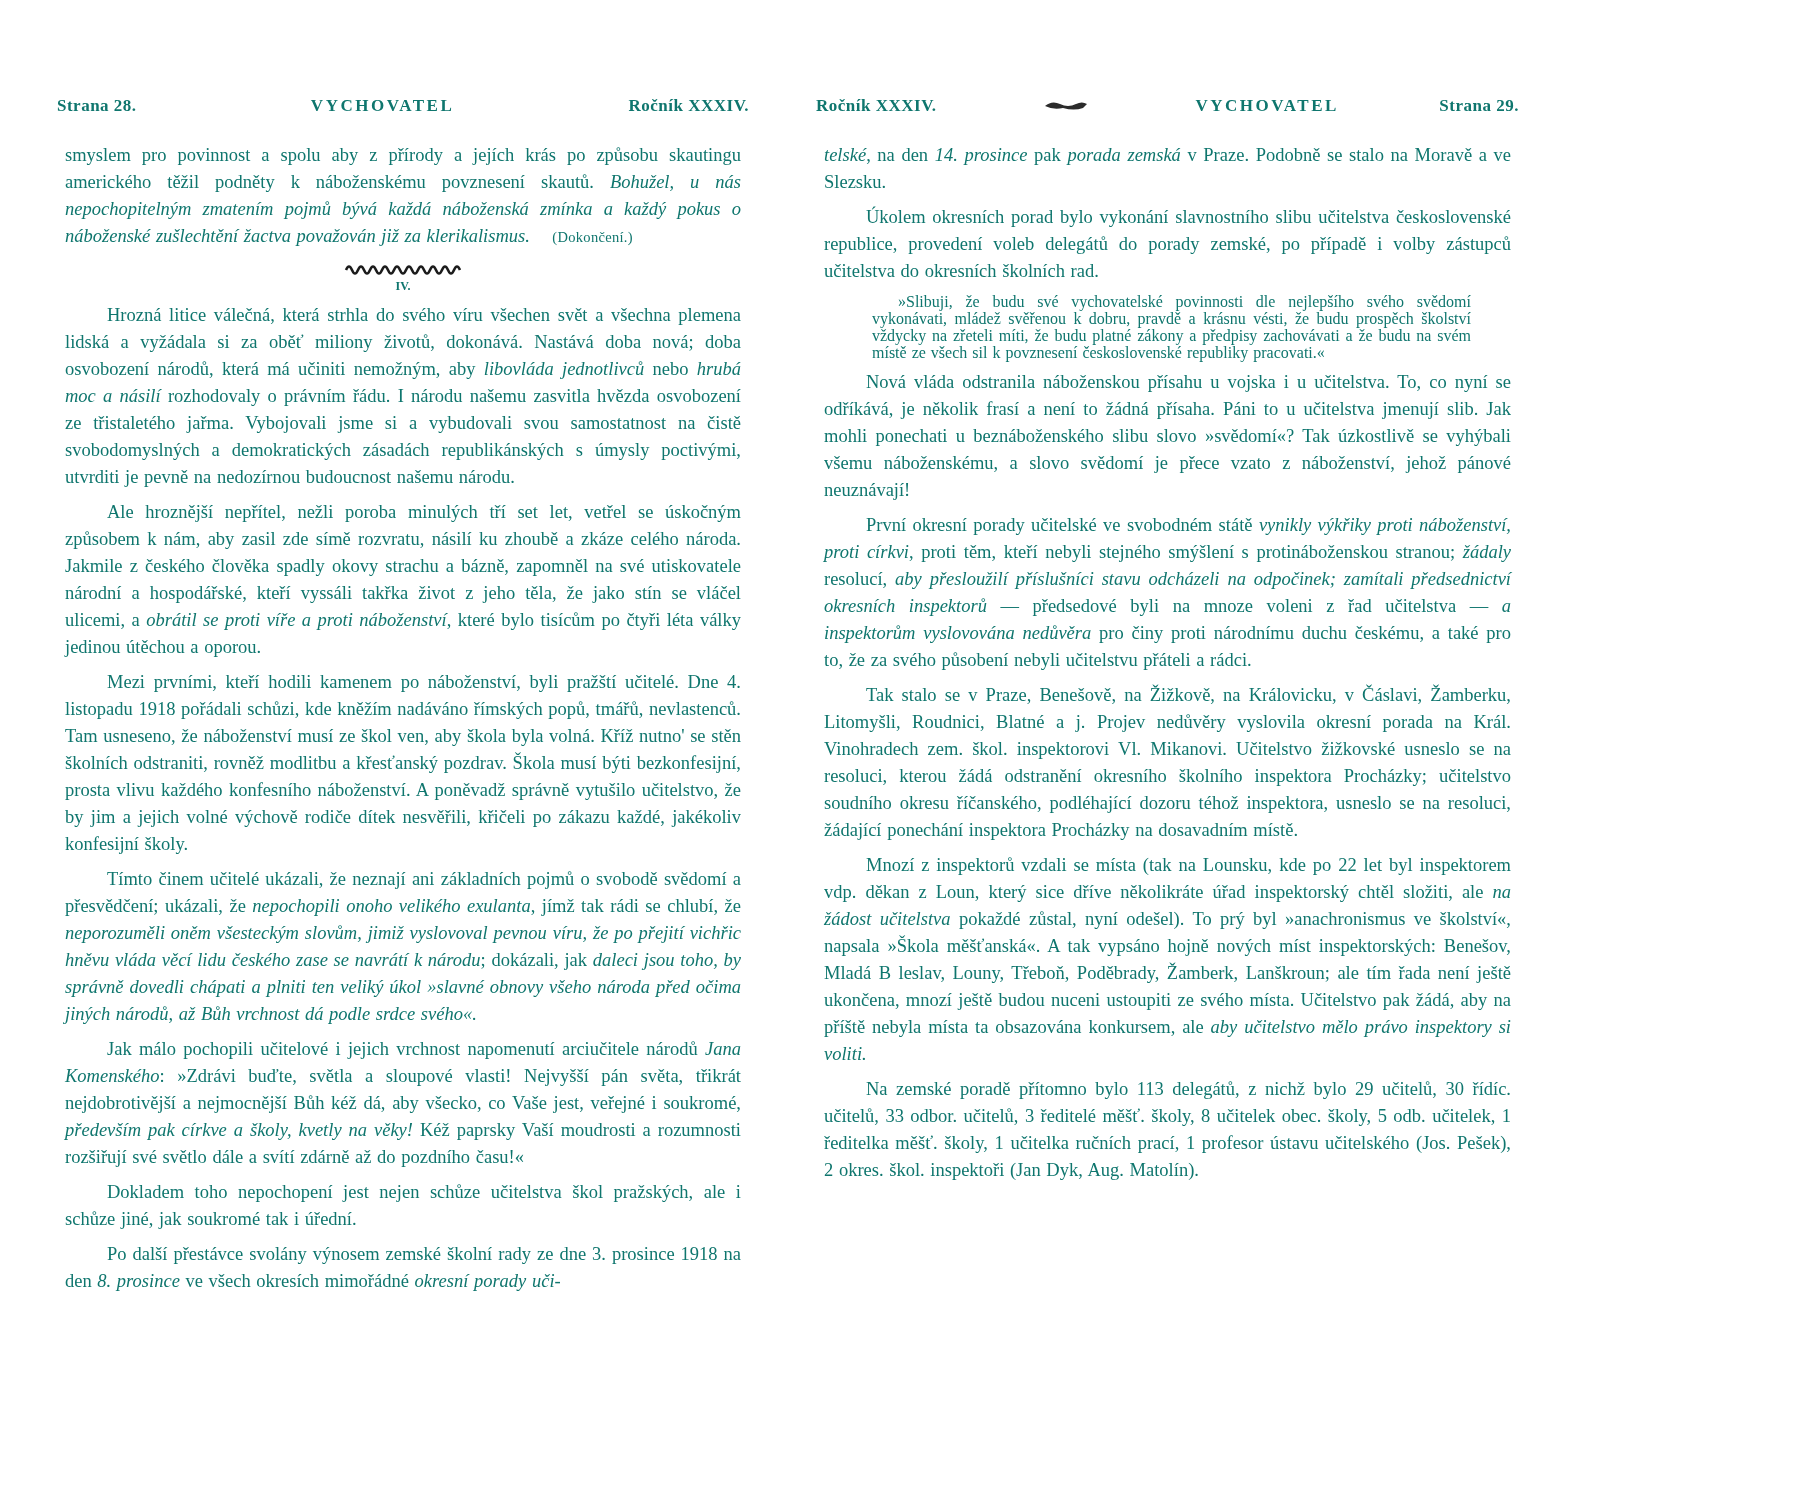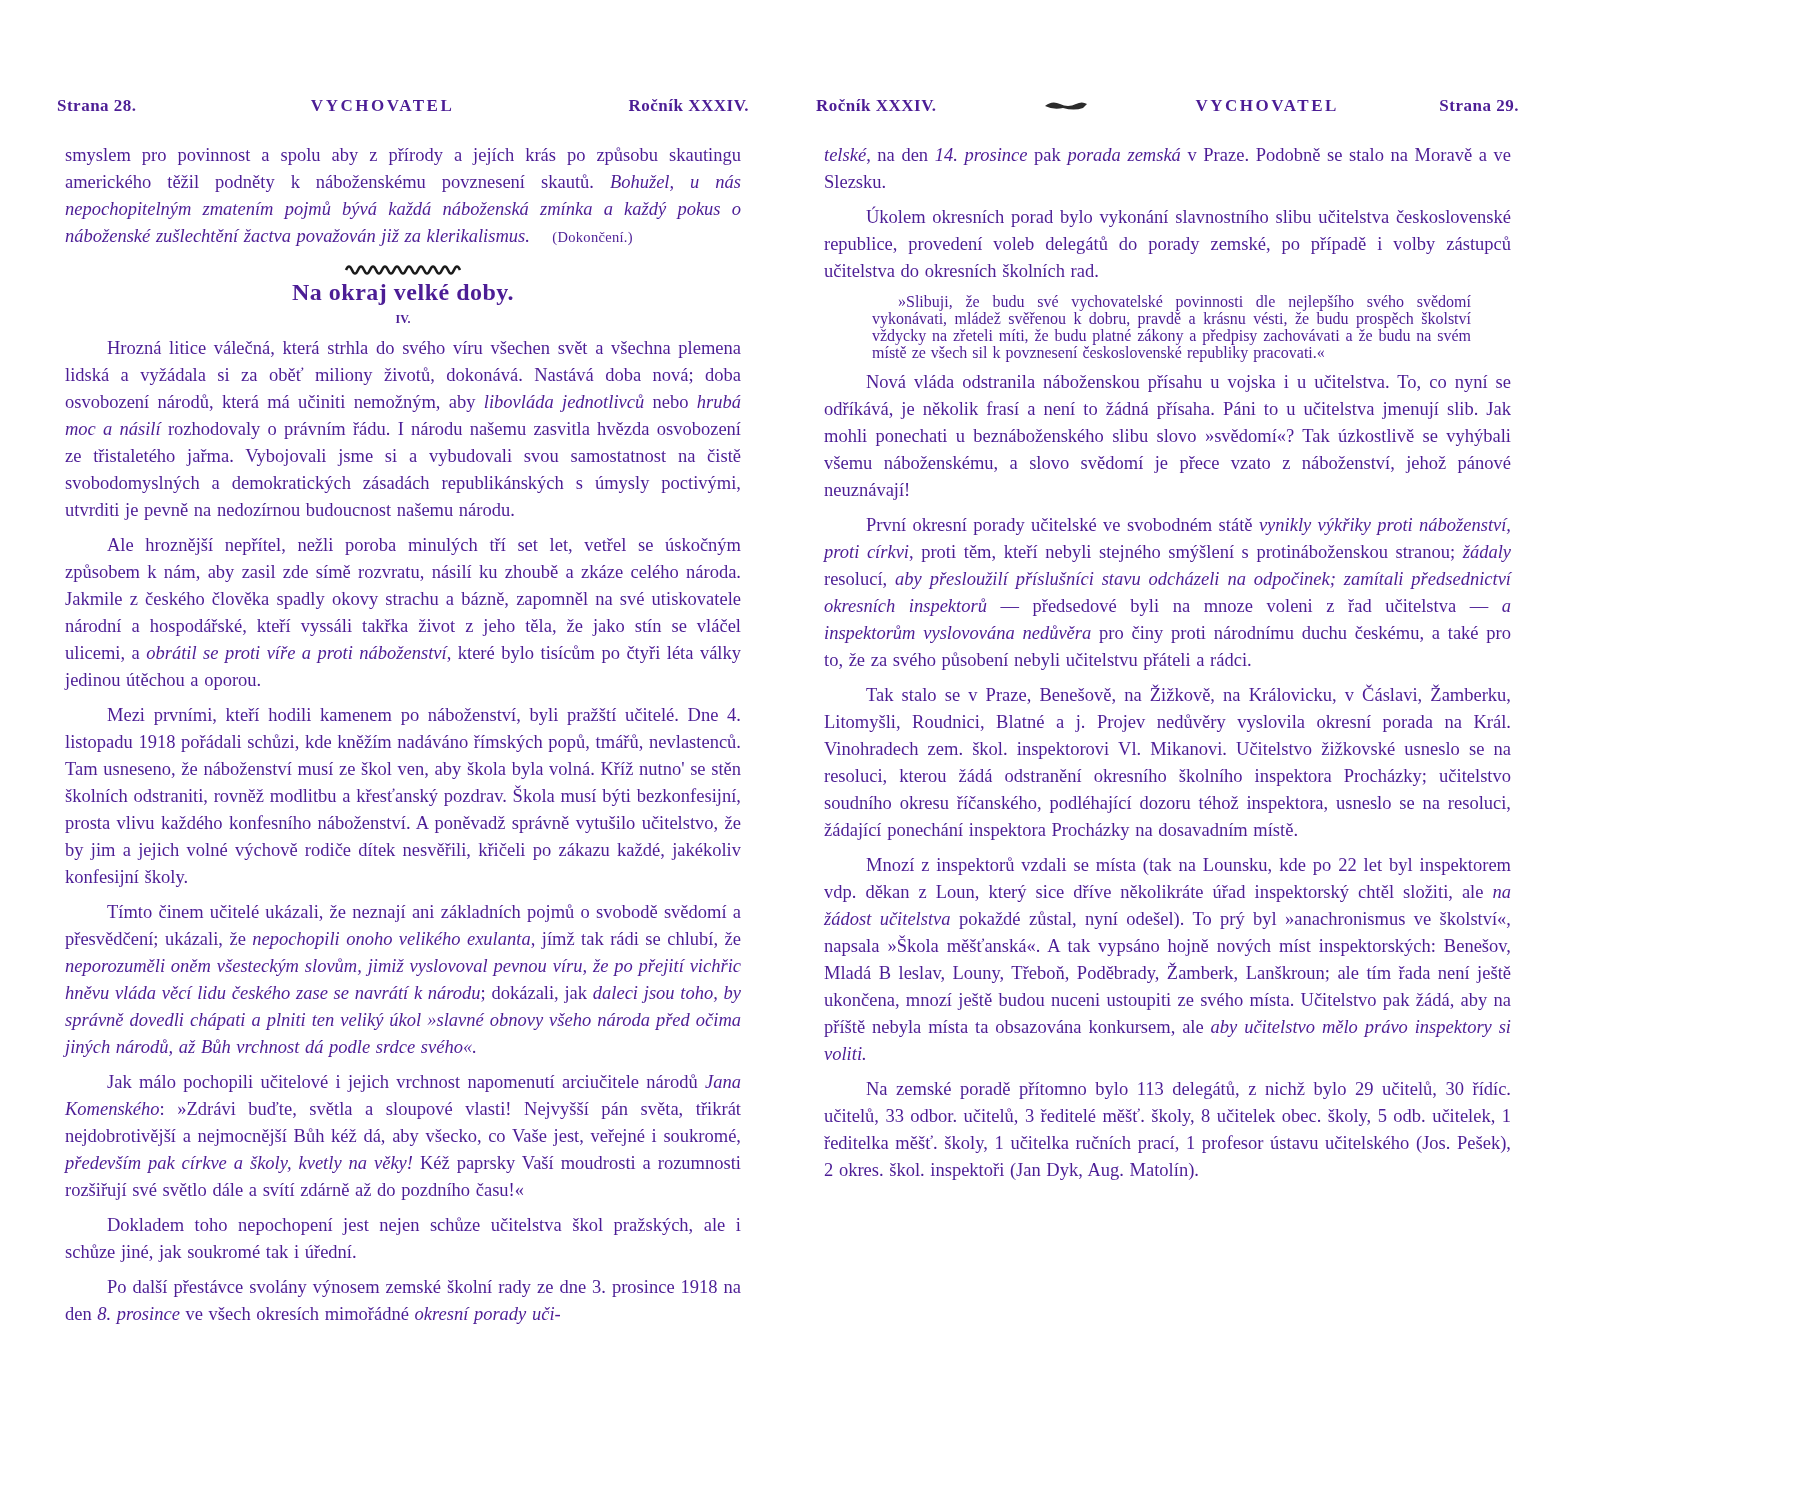--- a/index.html
+++ b/index.html
@@ -3,21 +3,21 @@
 <meta charset="utf-8">
 <style>
   * { box-sizing: border-box; }
   html, body { margin: 0; padding: 0; background: #ffffff; }
   .spread {
     position: relative;
     width: 1810px;
     height: 1500px;
     background: #ffffff;
     font-family: "Liberation Serif", "DejaVu Serif", serif;
-    color: #4c1d95;
+    color: #0f766e;
     overflow: hidden;
   }
   .page { position: absolute; top: 96px; }
   .page-left  { left: 57px;  width: 692px; }
   .page-right { left: 816px; width: 703px; }
 
   .running-head {
     display: flex;
     justify-content: space-between;
     align-items: baseline;
@@ -86,21 +86,20 @@
 
     <div class="body-text">
       <p>smyslem pro povinnost a spolu aby z přírody a jejích krás po způsobu skautingu amerického těžil podněty k náboženskému povznesení skautů. <i>Bohužel, u nás nepochopitelným zmatením pojmů bývá každá náboženská zmínka a každý pokus o náboženské zušlechtění žactva považován již za klerikalismus.</i> &nbsp;&nbsp;&nbsp;<span class="fin">(Dokončení.)</span></p>
 
       <div class="ornament">
         <svg width="118" height="14" viewBox="0 0 118 14" aria-hidden="true">
           <path d="M2 9 Q5 2 8 9 T14 9 T20 9 T26 9 T32 9 T38 9 T44 9 T50 9 T56 9 T62 9 T68 9 T74 9 T80 9 T86 9 T92 9 T98 9 T104 9 T110 9 T116 9" fill="none" stroke="#1c1c1c" stroke-width="2.6"></path>
         </svg>
       </div>
 
-      <h2 class="article-title">Na okraj velké doby.</h2>
       <div class="section-number">IV.</div>
 
       <p class="indent">Hrozná litice válečná, která strhla do svého víru všechen svět a všechna plemena lidská a vyžádala si za oběť miliony životů, dokonává. Nastává doba nová; doba osvobození národů, která má učiniti nemožným, aby <i>libovláda jednotlivců</i> nebo <i>hrubá moc a násilí</i> rozhodovaly o právním řádu. I národu našemu zasvitla hvězda osvobození ze třistaletého jařma. Vybojovali jsme si a vybudovali svou samostatnost na čistě svobodomyslných a demokratických zásadách republikánských s úmysly poctivými, utvrditi je pevně na nedozírnou budoucnost našemu národu.</p>
       <p class="indent">Ale hroznější nepřítel, nežli poroba minulých tří set let, vetřel se úskočným způsobem k nám, aby zasil zde símě rozvratu, násilí ku zhoubě a zkáze celého národa. Jakmile z českého člověka spadly okovy strachu a bázně, zapomněl na své utiskovatele národní a hospodářské, kteří vyssáli takřka život z jeho těla, že jako stín se vláčel ulicemi, a <i>obrátil se proti víře a proti náboženství</i>, které bylo tisícům po čtyři léta války jedinou útěchou a oporou.</p>
       <p class="indent">Mezi prvními, kteří hodili kamenem po náboženství, byli pražští učitelé. Dne 4. listopadu 1918 pořádali schůzi, kde kněžím nadáváno římských popů, tmářů, nevlastenců. Tam usneseno, že náboženství musí ze škol ven, aby škola byla volná. Kříž nutno' se stěn školních odstraniti, rovněž modlitbu a křesťanský pozdrav. Škola musí býti bezkonfesijní, prosta vlivu každého konfesního náboženství. A poněvadž správně vytušilo učitelstvo, že by jim a jejich volné výchově rodiče dítek nesvěřili, křičeli po zákazu každé, jakékoliv konfesijní školy.</p>
       <p class="indent">Tímto činem učitelé ukázali, že neznají ani základních pojmů o svobodě svědomí a přesvědčení; ukázali, že <i>nepochopili onoho velikého exulanta</i>, jímž tak rádi se chlubí, že <i>neporozuměli oněm všesteckým slovům, jimiž vyslovoval pevnou víru, že po přejití vichřic hněvu vláda věcí lidu českého zase se navrátí k národu</i>; dokázali, jak <i>daleci jsou toho, by správně dovedli chápati a plniti ten veliký úkol »slavné obnovy všeho národa před očima jiných národů, až Bůh vrchnost dá podle srdce svého«.</i></p>
       <p class="indent">Jak málo pochopili učitelové i jejich vrchnost napomenutí arciučitele národů <i>Jana Komenského</i>: »Zdrávi buďte, světla a sloupové vlasti! Nejvyšší pán světa, třikrát nejdobrotivější a nejmocnější Bůh kéž dá, aby všecko, co Vaše jest, veřejné i soukromé, <i>především pak církve a školy, kvetly na věky!</i> Kéž paprsky Vaší moudrosti a rozumnosti rozšiřují své světlo dále a svítí zdárně až do pozdního času!«</p>
       <p class="indent">Dokladem toho nepochopení jest nejen schůze učitelstva škol pražských, ale i schůze jiné, jak soukromé tak i úřední.</p>
       <p class="indent">Po další přestávce svolány výnosem zemské školní rady ze dne 3. prosince 1918 na den <i>8. prosince</i> ve všech okresích mimořádné <i>okresní porady uči-</i></p>
     </div>

